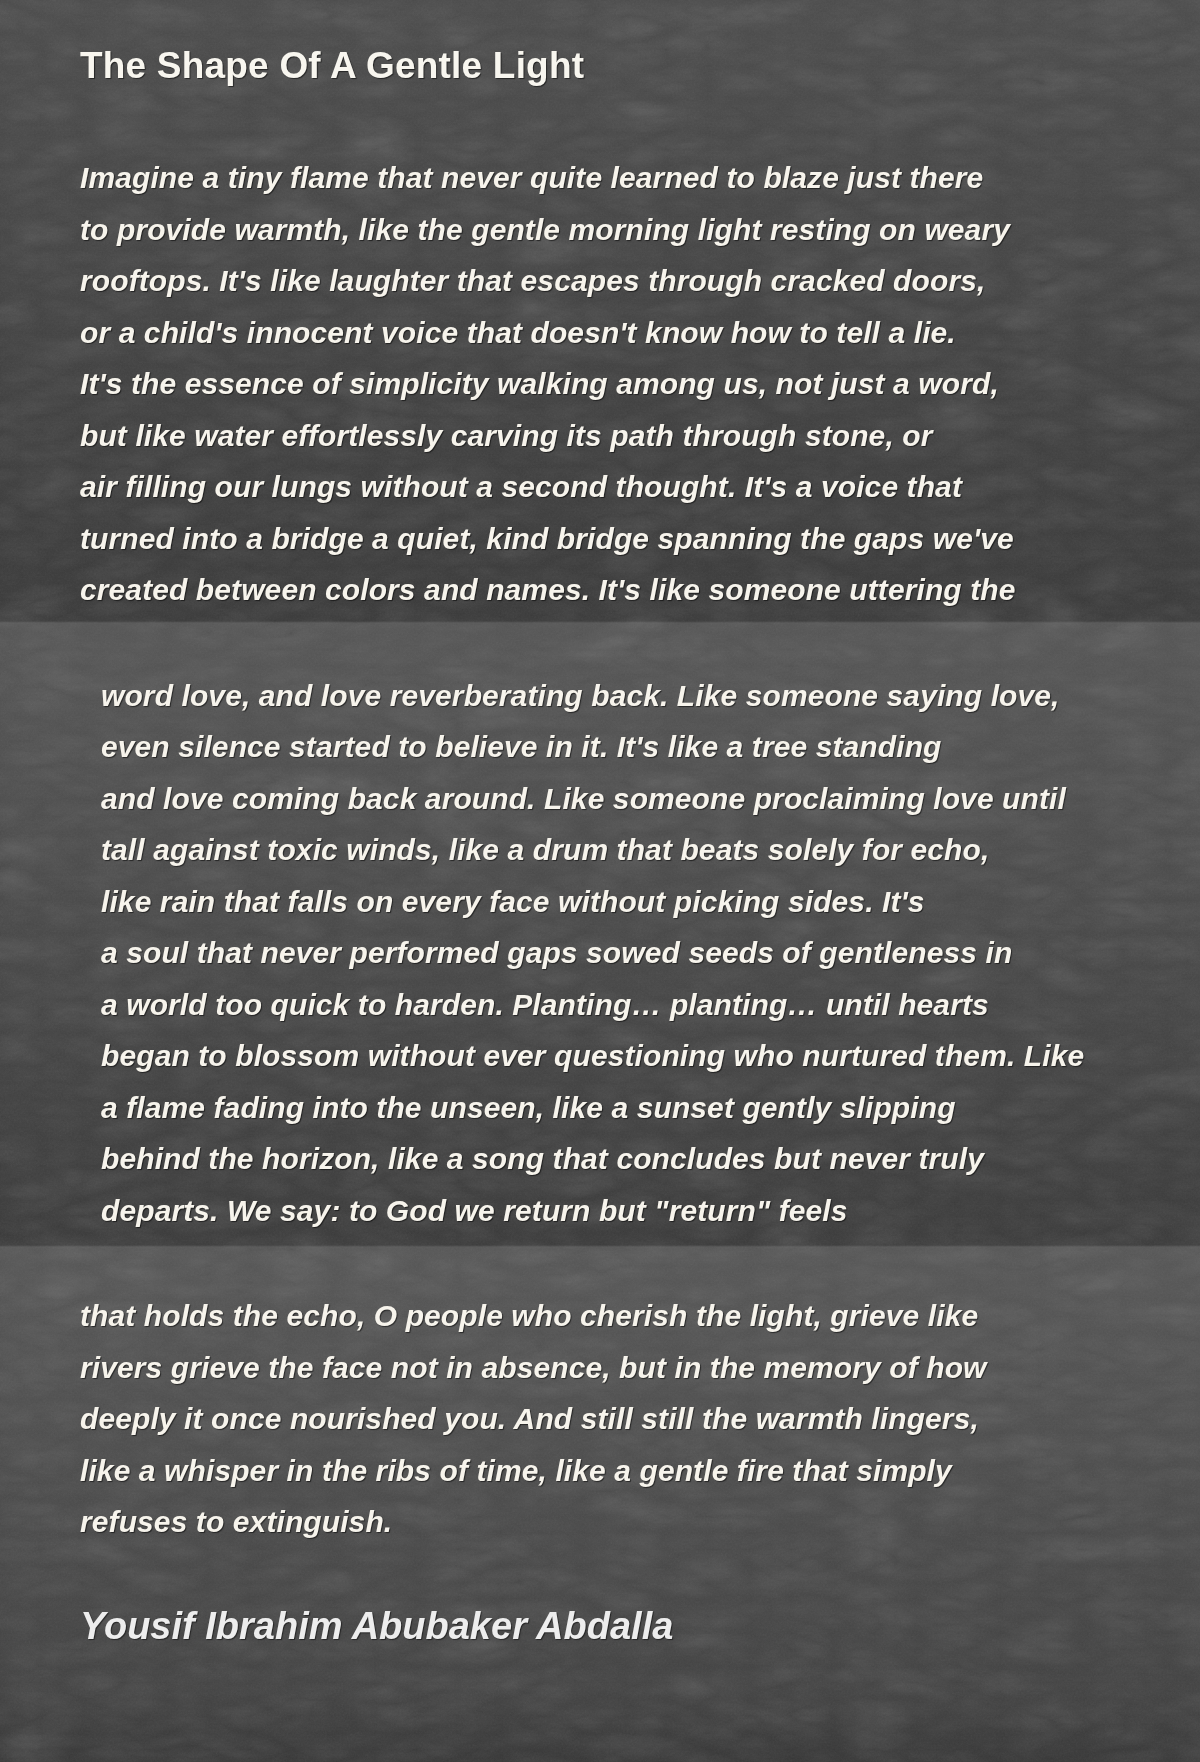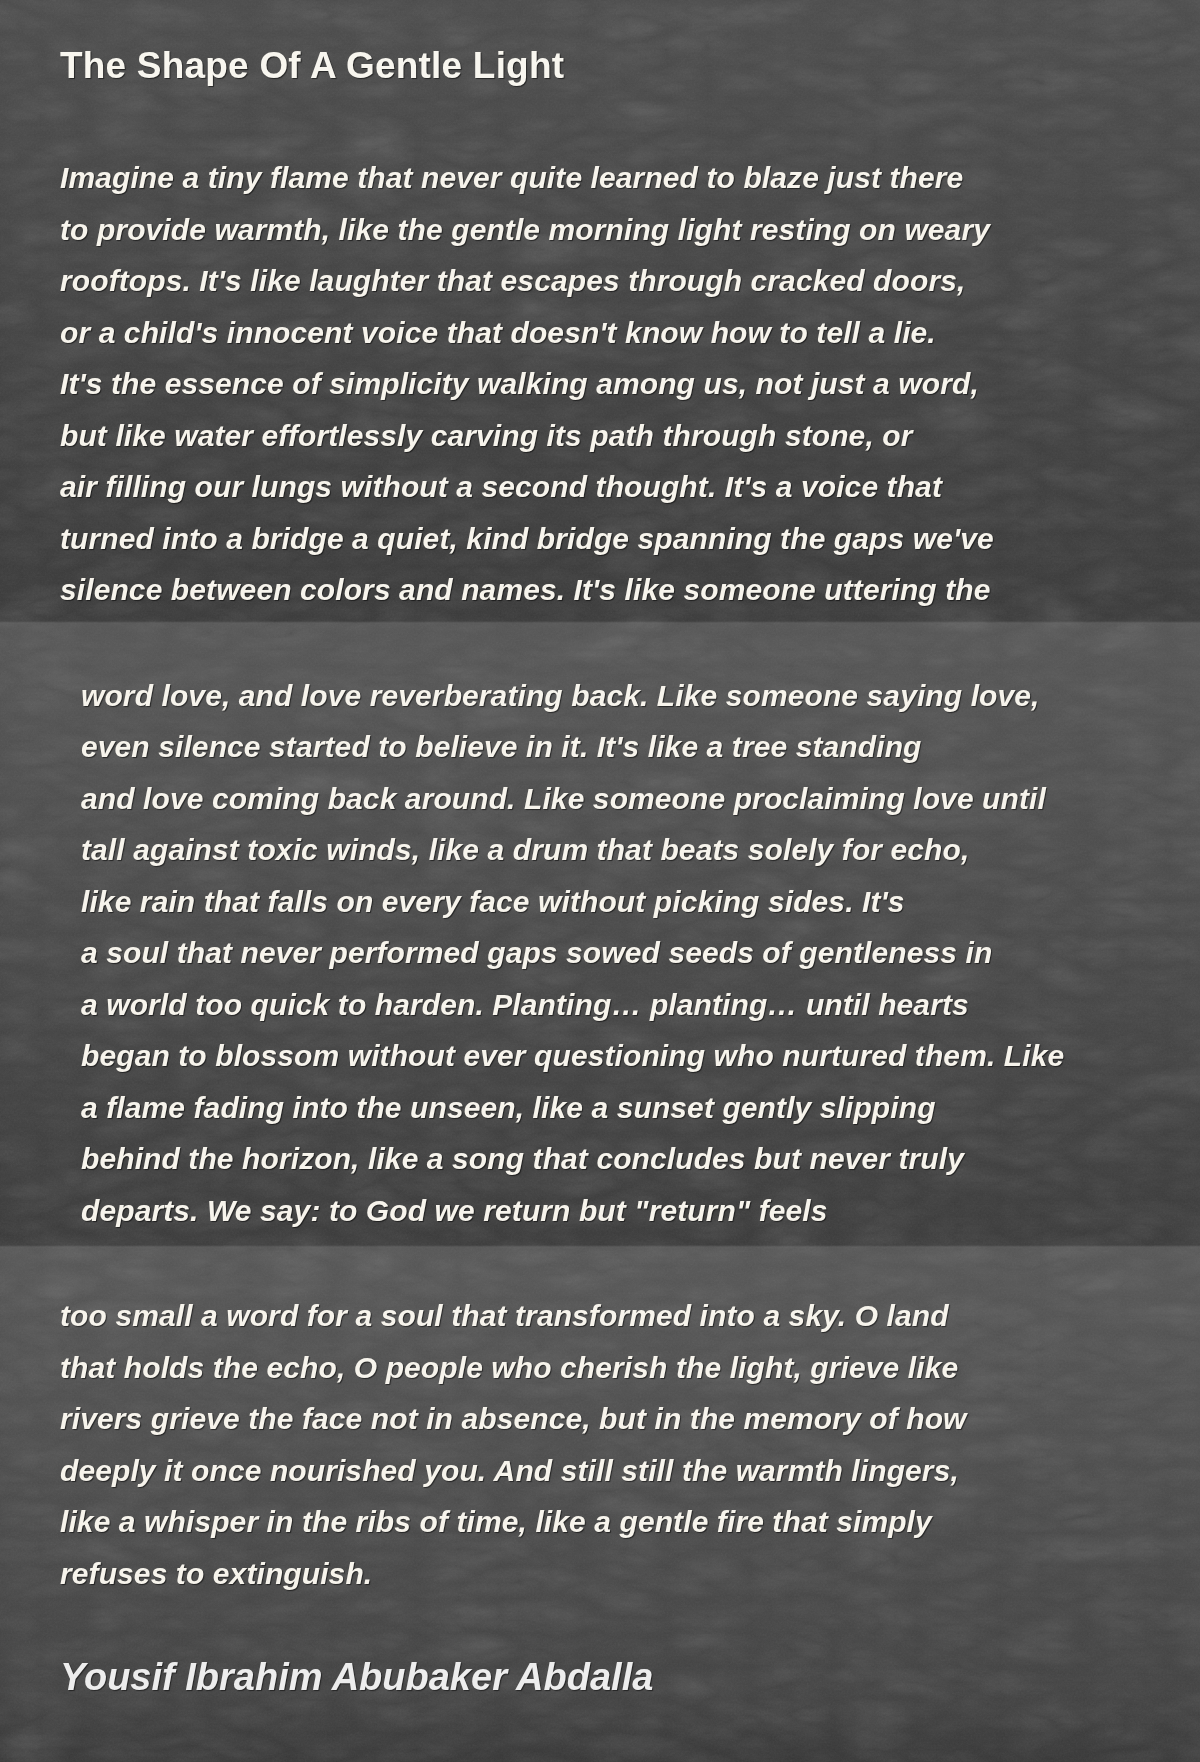--- a/index.html
+++ b/index.html
@@ -26,21 +26,21 @@
   .texture {
     position: absolute;
     top: 0; left: 0;
     width: 1200px;
     height: 1762px;
     pointer-events: none;
   }
   .content {
     position: relative;
     z-index: 2;
-    padding: 0 60px;
+    padding: 0 80px;
   }
   .poem-title {
     margin: 0;
     margin-top: 44px;
     font-size: 37px;
     line-height: 1.2;
     font-weight: bold;
     color: #f8f6ef;
     text-shadow: 1px 1px 1px rgba(0,0,0,0.55);
     letter-spacing: 0.2px;
@@ -104,39 +104,38 @@
 
     <div class="stanza stanza-1">
       <div class="line">Imagine a tiny flame that never quite learned to blaze just there</div>
       <div class="line">to provide warmth, like the gentle morning light resting on weary</div>
       <div class="line">rooftops. It's like laughter that escapes through cracked doors,</div>
       <div class="line">or a child's innocent voice that doesn't know how to tell a lie.</div>
       <div class="line">It's the essence of simplicity walking among us, not just a word,</div>
       <div class="line">but like water effortlessly carving its path through stone, or</div>
       <div class="line">air filling our lungs without a second thought. It's a voice that</div>
       <div class="line">turned into a bridge a quiet, kind bridge spanning the gaps we've</div>
-      <div class="line">silence between colors and names. It's like someone uttering the</div>
+      <div class="line">created between colors and names. It's like someone uttering the</div>
     </div>
 
     <div class="stanza stanza-2">
       <div class="line">word love, and love reverberating back. Like someone saying love,</div>
       <div class="line">even silence started to believe in it. It's like a tree standing</div>
       <div class="line">and love coming back around. Like someone proclaiming love until</div>
       <div class="line">tall against toxic winds, like a drum that beats solely for echo,</div>
       <div class="line">like rain that falls on every face without picking sides. It's</div>
       <div class="line">a soul that never performed gaps sowed seeds of gentleness in</div>
       <div class="line">a world too quick to harden. Planting… planting… until hearts</div>
       <div class="line">began to blossom without ever questioning who nurtured them. Like</div>
       <div class="line">a flame fading into the unseen, like a sunset gently slipping</div>
       <div class="line">behind the horizon, like a song that concludes but never truly</div>
       <div class="line">departs. We say: to God we return but "return" feels</div>
     </div>
 
     <div class="stanza stanza-3">
-      <div class="line">too small a word for a soul that transformed into a sky. O land</div>
       <div class="line">that holds the echo, O people who cherish the light, grieve like</div>
       <div class="line">rivers grieve the face not in absence, but in the memory of how</div>
       <div class="line">deeply it once nourished you. And still still the warmth lingers,</div>
       <div class="line">like a whisper in the ribs of time, like a gentle fire that simply</div>
       <div class="line">refuses to extinguish.</div>
     </div>
 
     <div class="poem-author">Yousif Ibrahim Abubaker Abdalla</div>
 
   </div>

